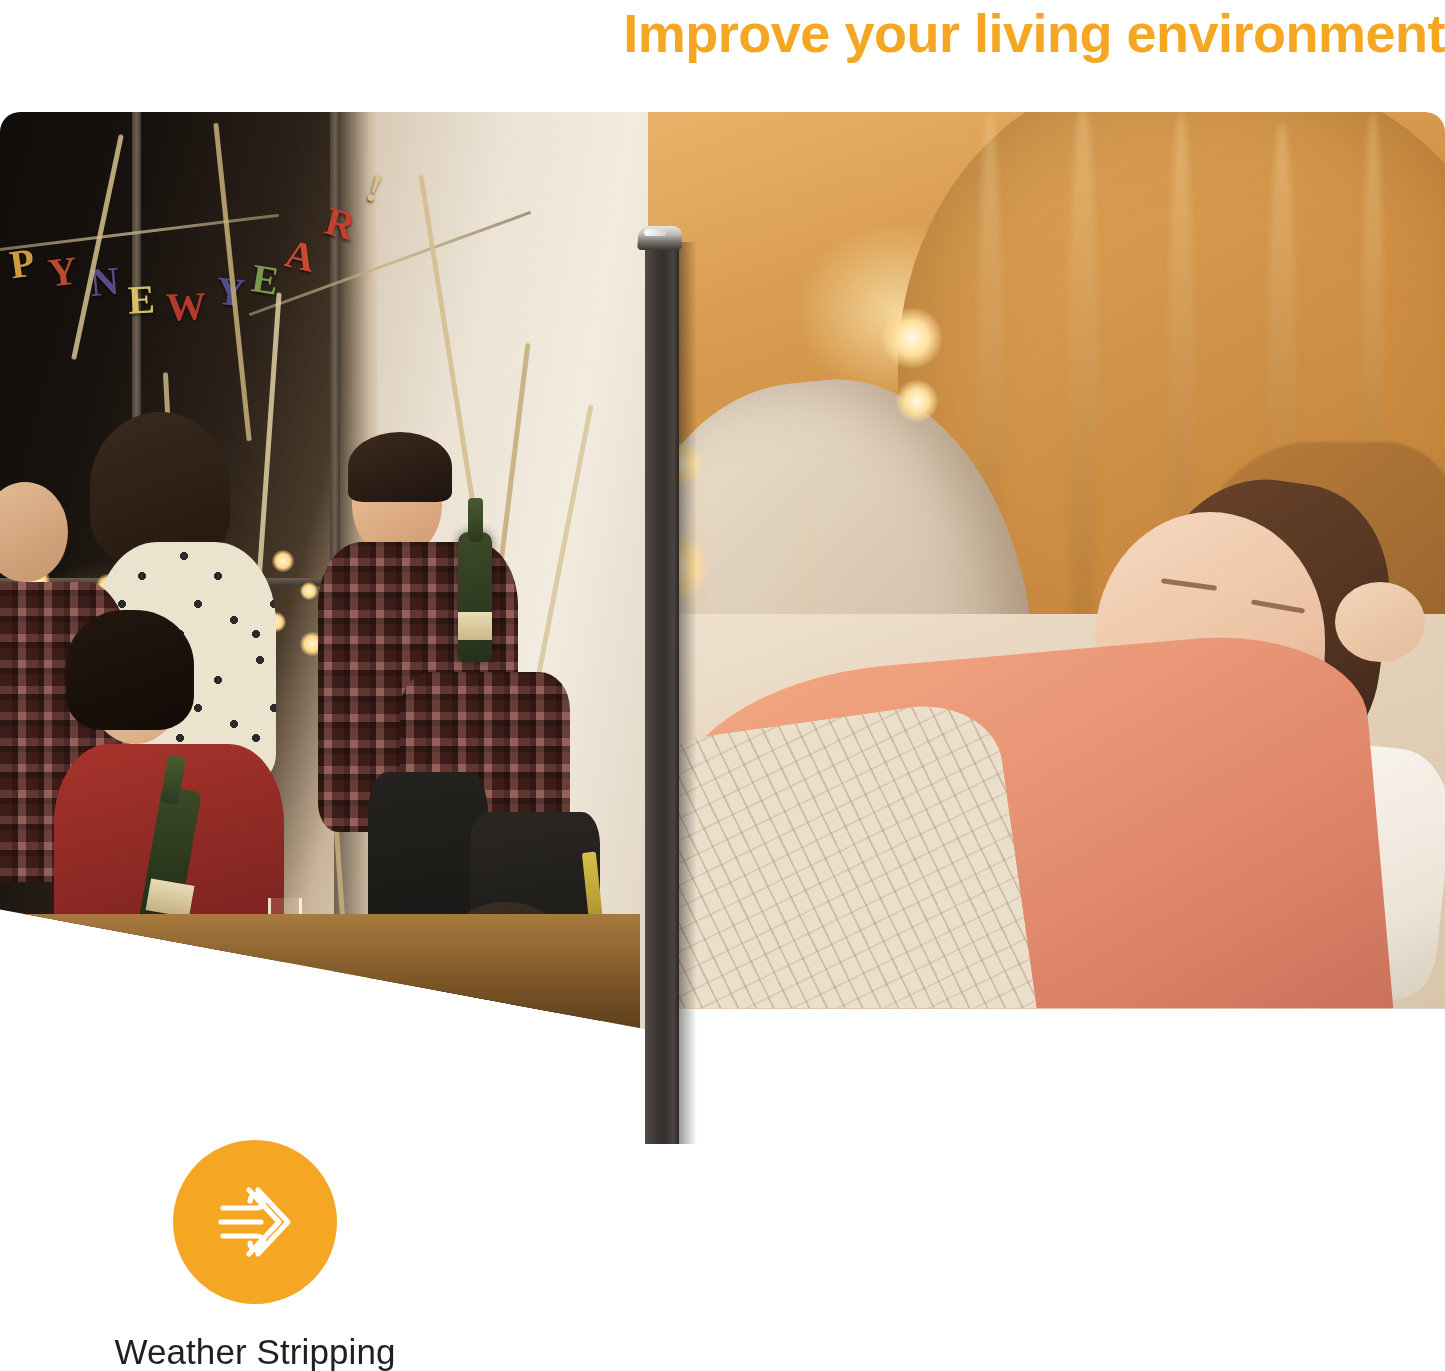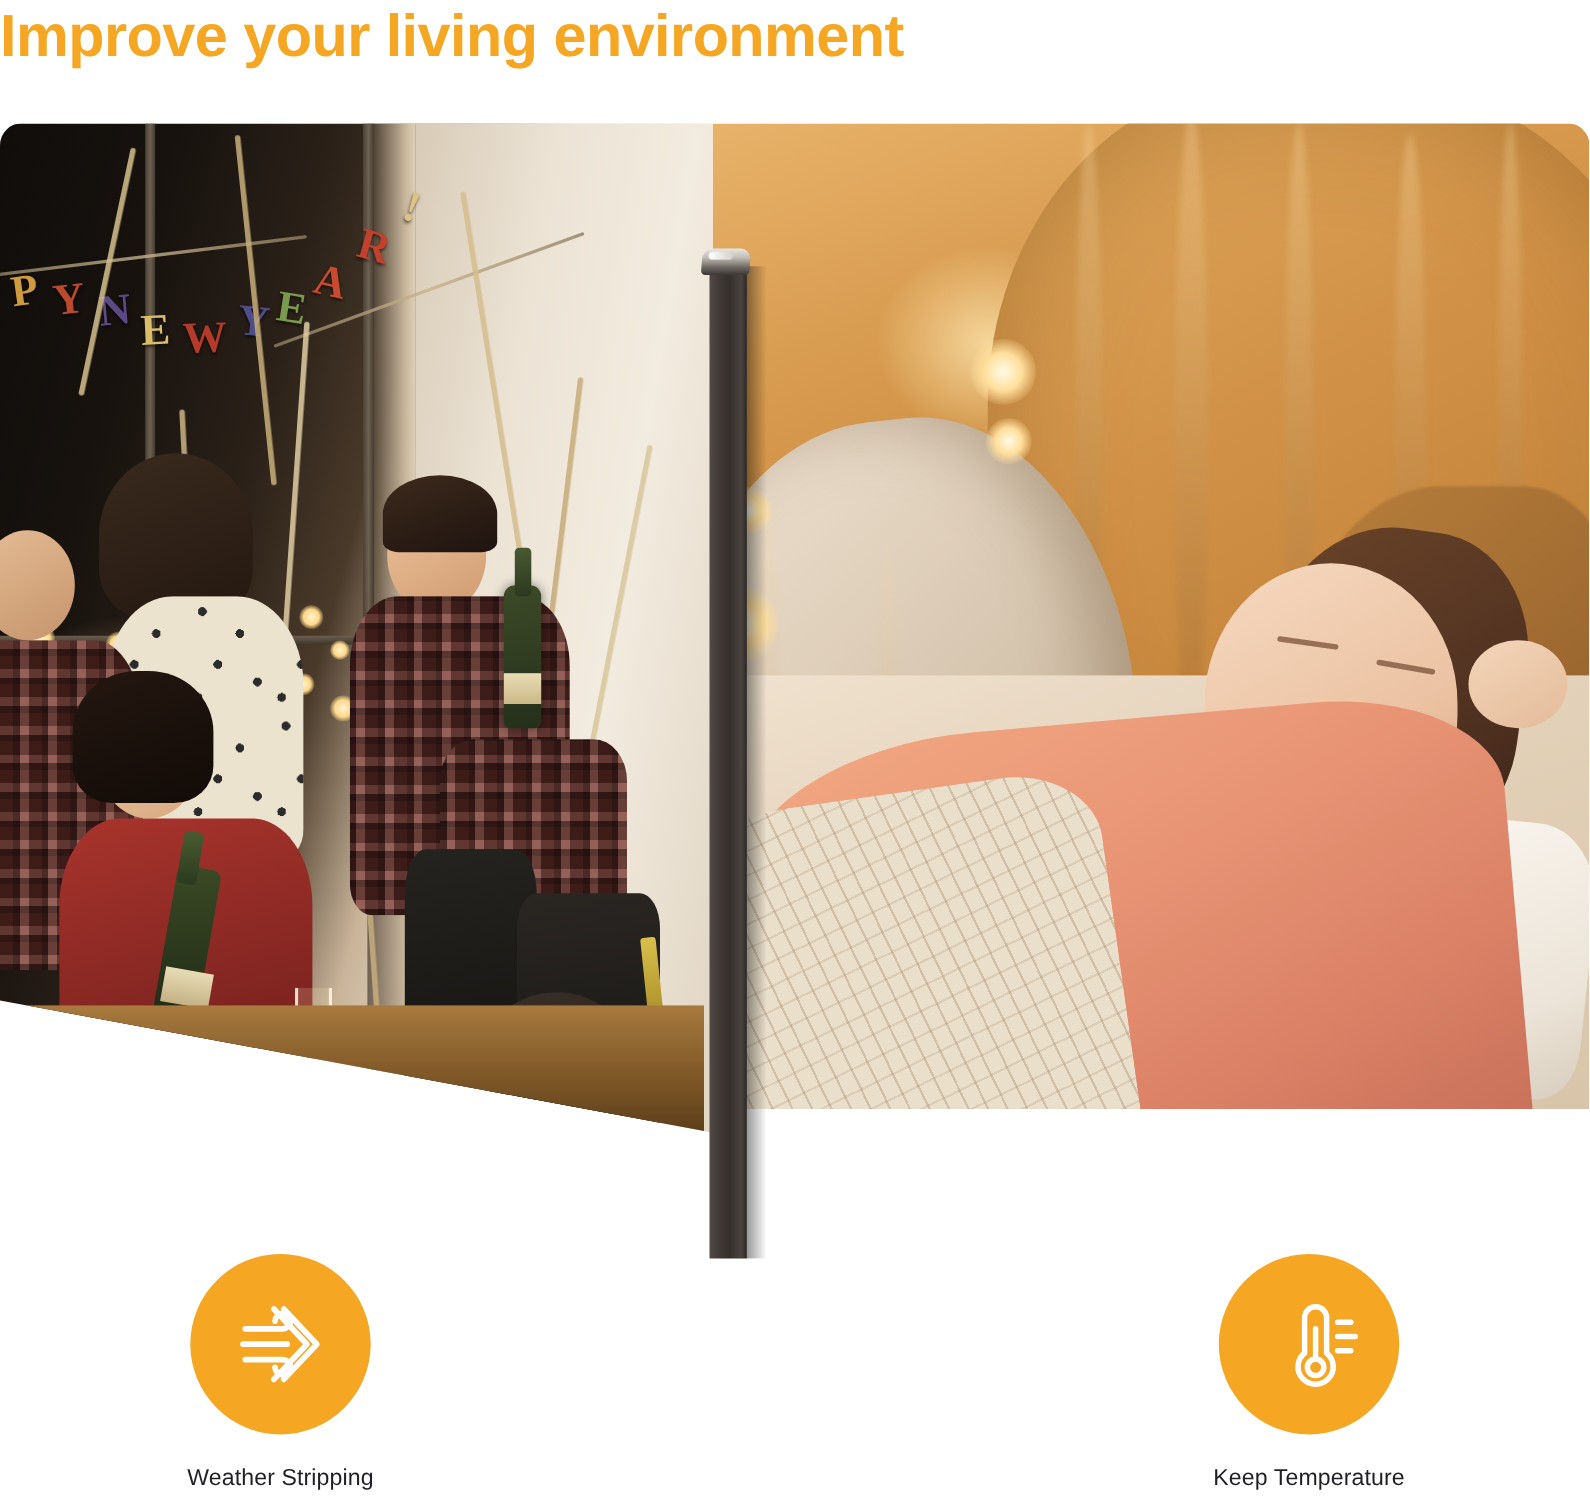--- a/index.html
+++ b/index.html
@@ -19,21 +19,21 @@
     height: 1371px;
     background: #ffffff;
   }
 
   
   .headline {
     position: absolute;
     left: 0;
     top: 2px;
     width: 1445px;
-    text-align: left;
+    text-align: right;
     font-size: 54px;
     font-weight: bold;
     letter-spacing: -0.5px;
     color: #F5A623;
     font-family: "Liberation Sans", sans-serif;
     white-space: nowrap;
   }
 
   
   .hero {
@@ -293,21 +293,21 @@
     height: 164px;
     border-radius: 50%;
     background: #F5A623;
     display: flex;
     align-items: center;
     justify-content: center;
   }
   .feature-circle svg { display: block; }
   .feature-label {
     margin-top: 28px;
-    font-size: 21px;
+    font-size: 35px;
     color: #1f2024;
     font-family: "Liberation Sans", sans-serif;
     white-space: nowrap;
     letter-spacing: .1px;
   }
 </style>
 </head>
 <body>
 
 <div class="page">
@@ -465,33 +465,18 @@
             <polyline points="49,14 79,46 49,78"></polyline>
             <path d="M14 32 H48 a7 7 0 1 0 -7 -7"></path>
             <path d="M12 46 H52"></path>
             <path d="M14 60 H48 a7 7 0 1 1 -7 7"></path>
           </svg>
         </span>
       </div>
       <div class="feature-label">Weather Stripping</div>
     </div>
 
-    <div class="feature">
-      <div class="feature-circle">
-        <span>
-          <svg width="92" height="92" viewBox="0 0 92 92" fill="none" stroke="#ffffff" stroke-width="5" stroke-linecap="round" stroke-linejoin="round">
-            <path d="M42 22 a10 10 0 0 1 20 0 v32 a16 16 0 1 1 -20 0 z"></path>
-            <path d="M52 32 v26"></path>
-            <circle cx="52" cy="67" r="7.5"></circle>
-            <path d="M72 26 H84"></path>
-            <path d="M72 39 H88"></path>
-            <path d="M72 52 H84"></path>
-          </svg>
-        </span>
-      </div>
-      <div class="feature-label">Keep Temperature</div>
-    </div>
 
 
 
   </div>
 
 </div>
 
 </body></html>

